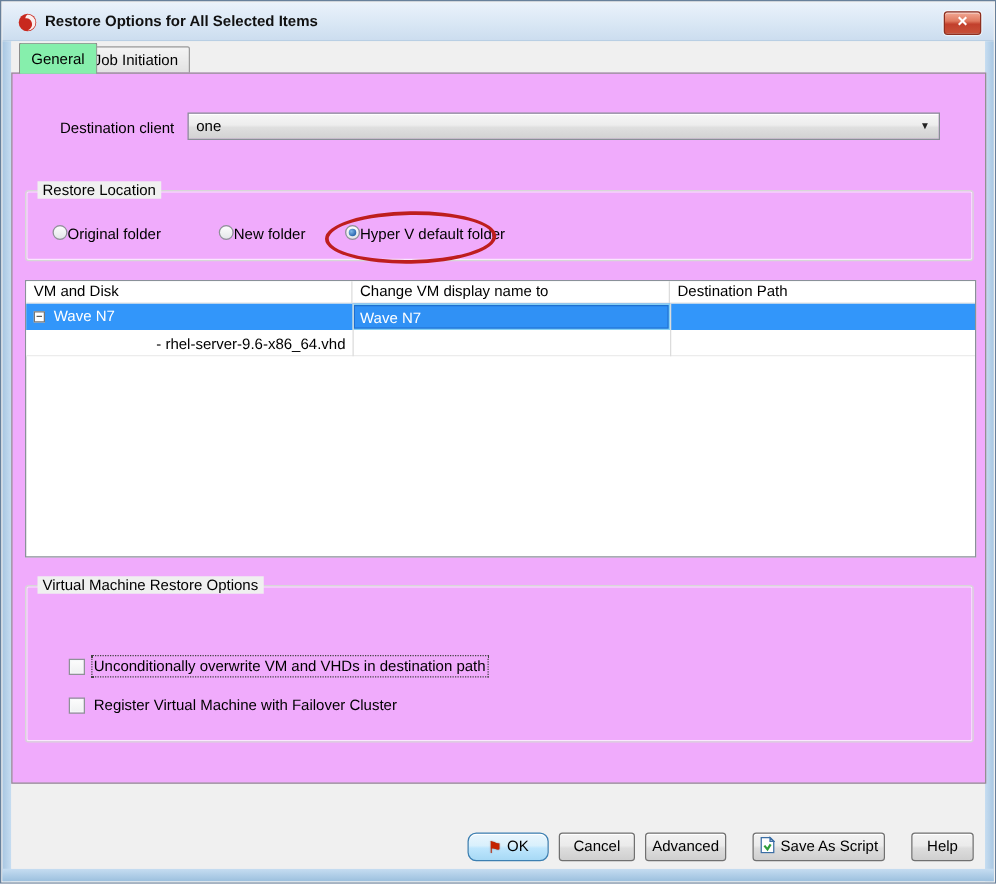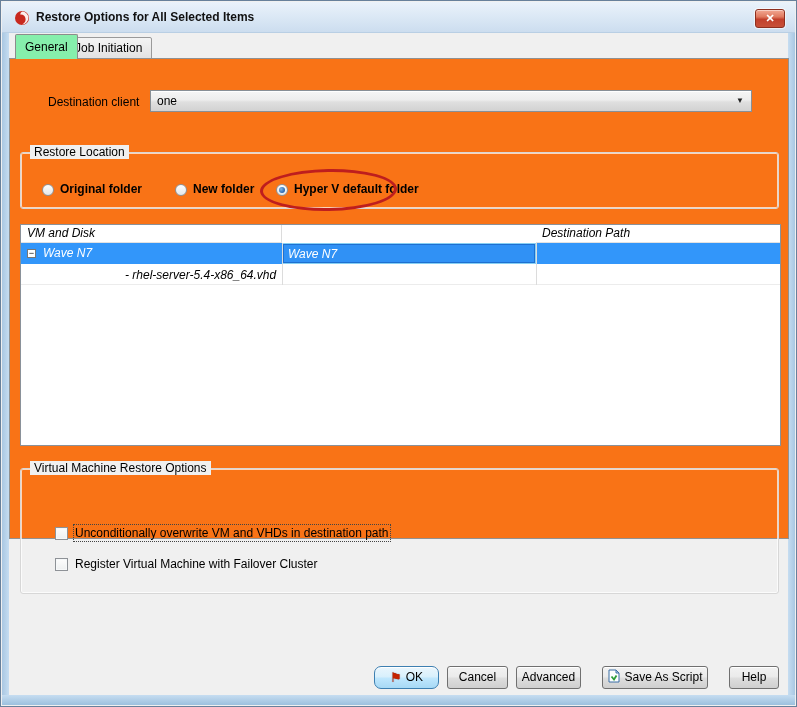--- a/index.html
+++ b/index.html
@@ -36,57 +36,57 @@
     left:6px; top:1px; height:25px; line-height:24px; z-index:3;
     background:#86efac; border:1px solid #8C8C8C; border-bottom:none;
     border-radius:2px 2px 0 0;
   }
   .tab-job {
     left:56px; top:4px; height:22px; z-index:1;
     background:linear-gradient(#F4F4F4,#E2E2E2); border:1px solid #9A9A9A;
     border-radius:2px 2px 0 0;
   }
   .tab-panel {
-    position:absolute; left:0; top:25px; width:780px; height:481px;
-    background:#f97316; border:1px solid #919191; z-index:2;
+    position:absolute; left:0; top:25px; width:780px; height:569px;
+    background:#f0abfc; border:1px solid #919191; z-index:2;
   }
 
   
   .dest-label { position:absolute; left:38px; top:36px; }
   .combo {
     position:absolute; left:140px; top:31px; width:602px; height:22px;
     border:1px solid #888F96; background:linear-gradient(#F6F6F6,#EDEDED 45%,#DFDFDF 55%,#D2D2D2);
     box-shadow:inset 0 1px 0 #fff;
   }
   .combo-value { position:absolute; left:6px; top:3px;text-align:center; }
   .combo-arrow { position:absolute; right:7px; top:5px; font-size:8px; color:#222; }
 
   
   .groupbox { position:absolute; border:1px solid #D7D7D7; border-radius:3px; box-shadow:inset 0 0 0 1px rgba(255,255,255,.7); }
   .groupbox-title { position:absolute; top:-8px; left:9px; background:#F0F0F0; padding:0 4px; white-space:nowrap; }
   .group-restore { left:10px; top:93px; width:759px; height:57px; }
   .group-vmopts  { left:10px; top:409px; width:759px; height:126px; }
 
   
-  .radio-option { position:absolute; top:27px; height:16px; display:flex; align-items:flex-end; gap:6px; white-space:nowrap; cursor:default;font-weight:bold; }
+  .radio-option { position:absolute; top:27px; height:16px; display:flex; align-items:flex-start; white-space:nowrap; cursor:default; }
   .radio-circle {
     width:12px; height:12px; border-radius:50%; background:linear-gradient(#FDFDFD,#E4E7E9);
     border:1px solid #8E9297; position:relative; flex:0 0 auto;
   }
   .radio-circle.on::after {
     content:""; position:absolute; left:2px; top:2px; width:6px; height:6px; border-radius:50%;
     background:radial-gradient(circle at 35% 35%, #7FB8E8, #2C67B0 70%);
   }
   .annotation-ellipse {
     position:absolute; left:250px; top:110px; width:137px; height:42px;
     border:3px solid #BE1E1E; border-radius:50%; transform:rotate(-1deg); pointer-events:none; z-index:5;
   }
 
   
-  .vm-table { position:absolute; left:10px; top:165px; width:761px; height:222px; background:#fff; border:1px solid #8A9199;font-style:italic; }
+  .vm-table { position:absolute; left:10px; top:165px; width:761px; height:222px; background:#fff; border:1px solid #8A9199; }
   .thead { position:absolute; left:0; top:0; right:0; height:18px; background:#fff; }
   .th { position:absolute; top:0; height:18px; line-height:17px; padding-left:6px; border-right:1px solid #DCDCDC; border-bottom:1px solid #E2E2E2; white-space:nowrap; overflow:hidden; }
   .th1 { left:0; width:261px; } .th2 { left:261px; width:254px; } .th3 { left:515px; width:244px; border-right:none; }
   .trow { position:absolute; left:0; right:0; height:21px; }
   .row-sel { top:18px; background:#3296FA; color:#fff; }
   .row-plain { top:39px; background:#fff; color:#000; border-bottom:1px solid #ECECEC; }
   .expand-box {
     position:absolute; left:6px; top:6px; width:9px; height:9px; background:#fff;
     border:1px solid #777; color:#000; font-size:9px; line-height:7px; text-align:center;
   }
@@ -175,30 +175,31 @@
         <div class="radio-option" style="left:255px;">
           <span class="radio-circle on"></span>
           <span>Hyper V default folder</span>
         </div>
       </div>
       <div class="annotation-ellipse"></div>
 
       <div class="vm-table">
         <div class="thead">
           <div class="th th1">VM and Disk</div>
+          <div class="th th2">Change VM display name to</div>
           <div class="th th3">Destination Path</div>
         </div>
         <div class="trow row-sel">
           <span class="expand-box">−</span>
           <span class="cell-vm-label">Wave N7</span>
           <div class="name-editor">Wave N7</div>
           <span></span>
         </div>
         <div class="trow row-plain">
-          <span class="cell-vhd-label">- rhel-server-5.4-x86_64.vhd</span>
+          <span class="cell-vhd-label">- rhel-server-9.6-x86_64.vhd</span>
         </div>
         <div class="grid-v" style="left:261px;"></div>
         <div class="grid-v" style="left:515px;"></div>
       </div>
 
       <div class="groupbox group-vmopts">
         <span class="groupbox-title">Virtual Machine Restore Options</span>
         <div class="check-row" style="top:57px;">
           <span class="checkbox"></span>
           <span class="cb-focus">Unconditionally overwrite VM and VHDs in destination path</span>

